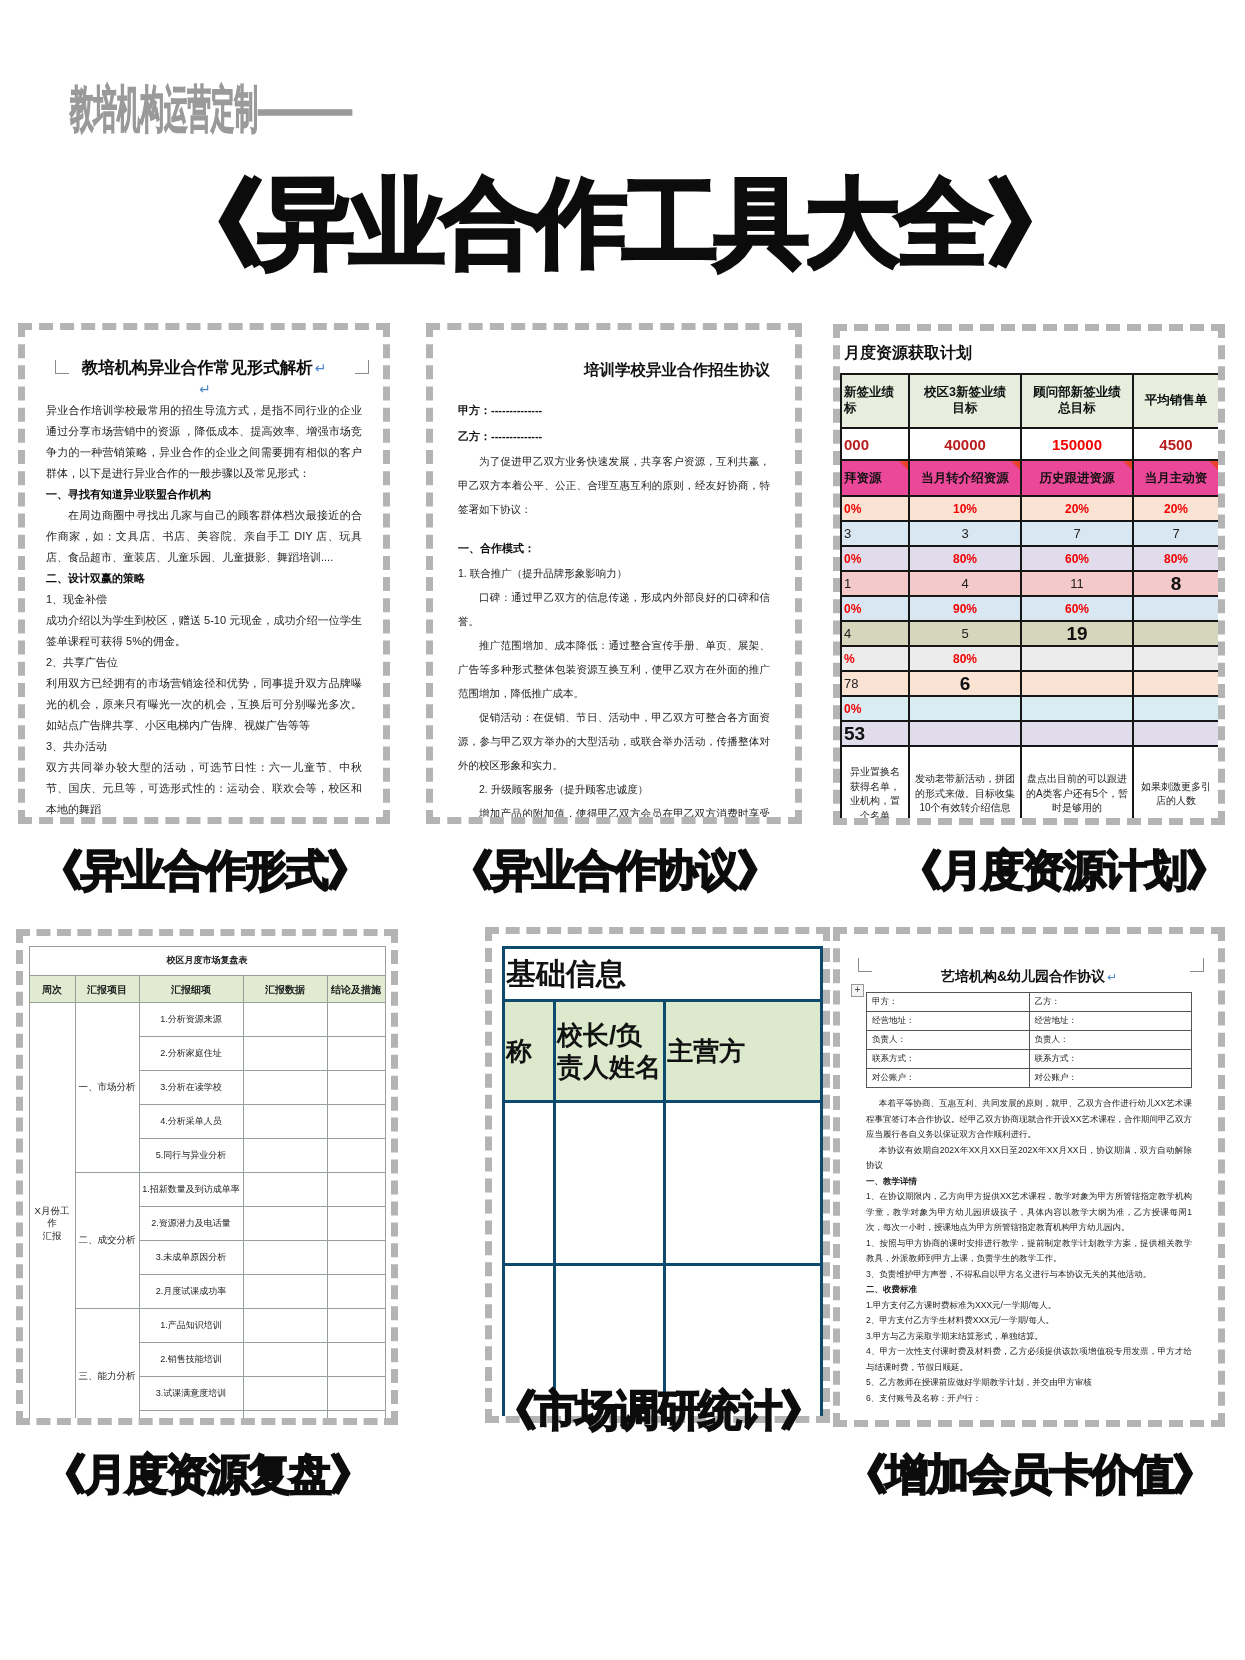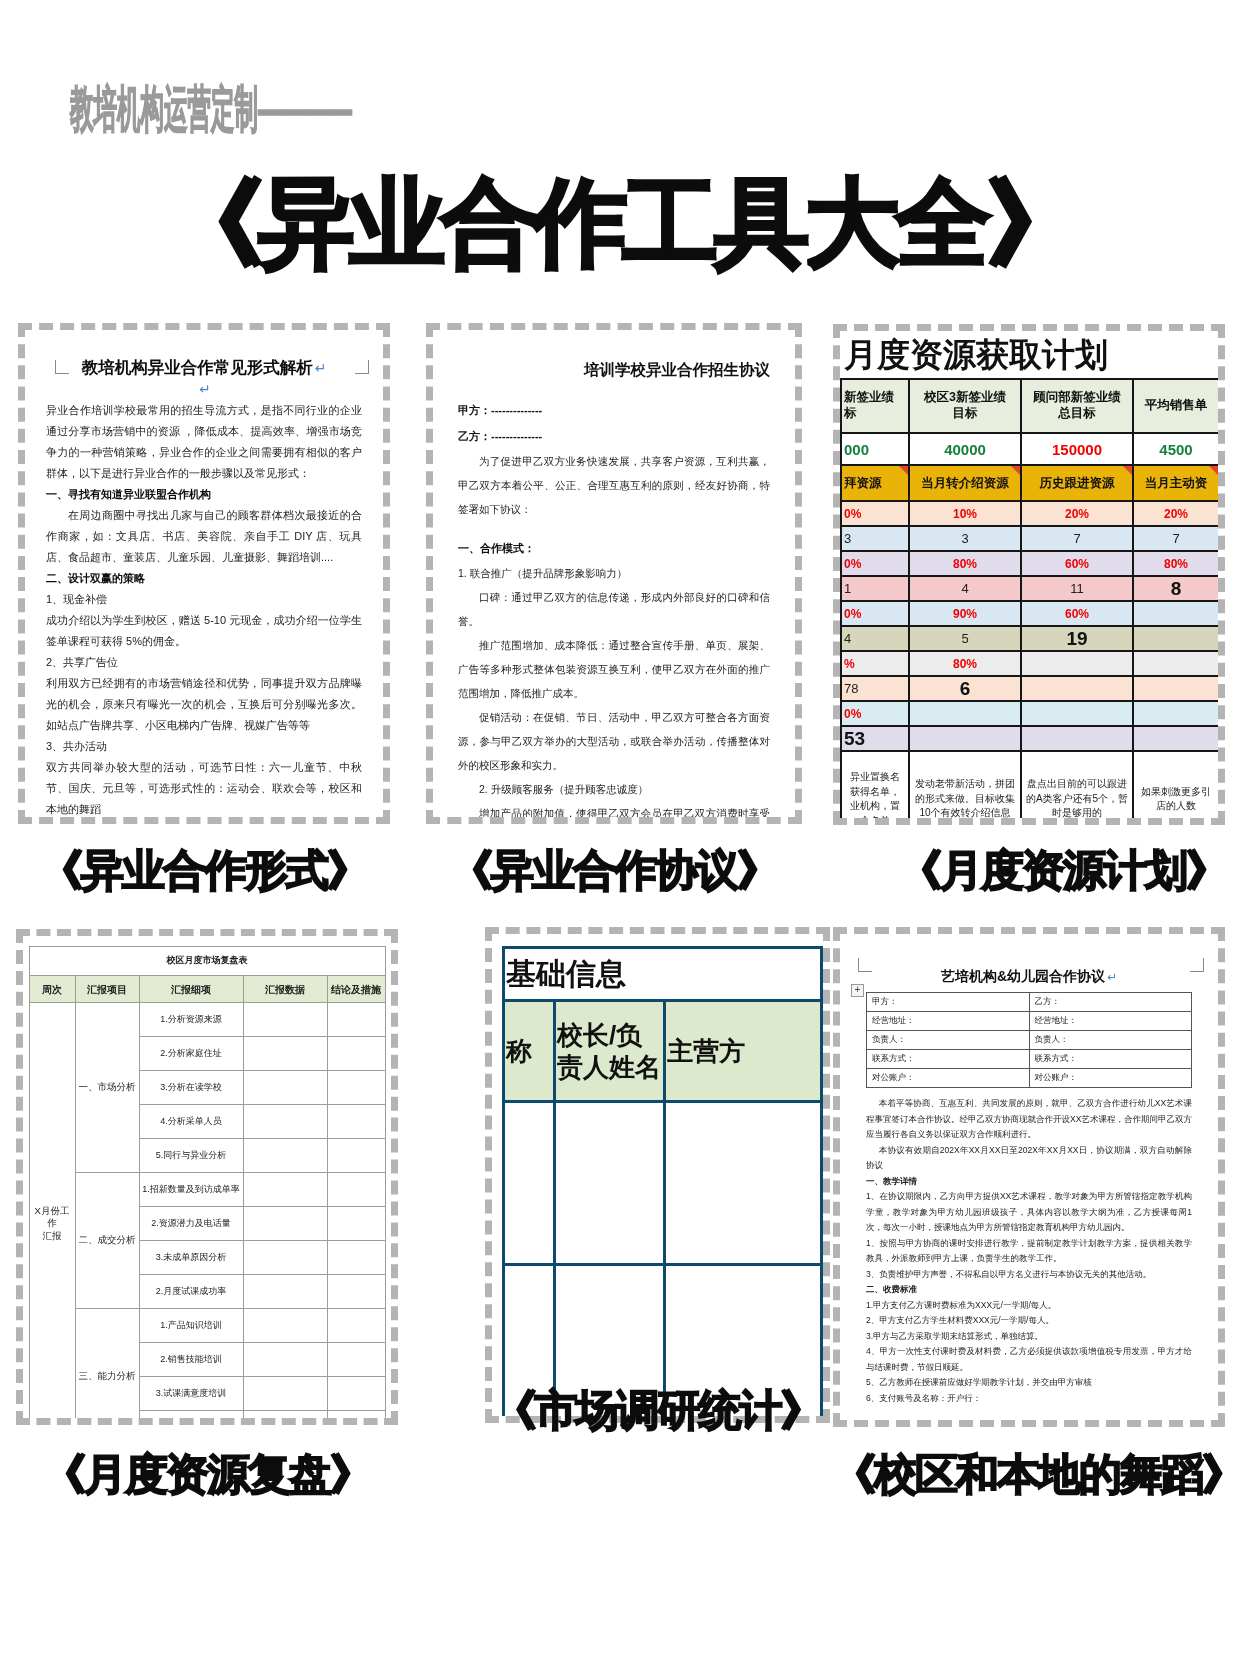--- a/index.html
+++ b/index.html
@@ -47,25 +47,25 @@
   .doc2{padding:30px 25px 0;}
   .d2-title{text-align:right;font-size:15.5px;font-weight:bold;margin:0 0 16px;}
   .d2-ab{font-size:11px;font-weight:bold;line-height:26px;margin:0;}
   .d2-p,.d2-s{font-size:10.5px;line-height:24px;margin:0;color:#1c1c1c;text-align:justify;}
   .d2-h{font-size:11px;font-weight:bold;line-height:26px;margin:14px 0 0;}
 
   
   .t3{border-collapse:collapse;width:378px;table-layout:fixed;}
   .t3 td{border:2px solid #161616;text-align:center;padding:0 1px;overflow:hidden;}
   .t3 td:first-child{text-align:left;padding-left:2px;}
-  .t3-title{font-size:33px;font-weight:900;height:40px;border-left-color:#fff !important;
+  .t3-title{font-size:16px;font-weight:900;height:40px;border-left-color:#fff !important;
             border-top-color:#fff !important;border-right-color:#fff !important;text-align:left;}
   .t3 .h td{background:#e7eedd;font-weight:bold;font-size:12.5px;line-height:1.25;height:52px;}
-  .t3 .vals td{background:#fff;font-size:15px;font-weight:bold;color:#15803d;height:30px;}
-  .t3 .h2 td{background:#eab308;font-weight:bold;font-size:12.5px;height:34px;position:relative;}
+  .t3 .vals td{background:#fff;font-size:15px;font-weight:bold;color:#b91c1c;height:30px;}
+  .t3 .h2 td{background:#ec4899;font-weight:bold;font-size:12.5px;height:34px;position:relative;}
   .tri{position:absolute;top:0;right:0;width:0;height:0;border-top:9px solid #e8432d;border-left:9px solid transparent;}
   .t3 .dr td{height:23px;}
   .pct td{color:#f20000;font-weight:bold;font-size:12px;}
   .num td{color:#222;font-size:13px;}
   .red{color:#f20000 !important;}
   .big{font-size:19px !important;font-weight:900 !important;color:#111 !important;}
   .bg-peach td{background:#fbe3d4;} .bg-blue td{background:#d9e7f3;} .bg-purple td{background:#e0dcec;}
   .bg-pink td{background:#f4c9c9;} .bg-olive td{background:#d6d6bc;} .bg-gray td{background:#ececec;}
   .bg-cyan td{background:#d8ecf2;}
   .t3 .notes td{background:#fff;font-size:10px;line-height:1.45;color:#222;height:86px;
@@ -416,15 +416,15 @@
       <p class="d6-p">5、乙方教师在授课前应做好学期教学计划，并交由甲方审核</p>
       <p class="d6-p">6、支付账号及名称：开户行：</p>
     </div>
   </div>
 
   <div class="cap" id="cap1">《异业合作形式》</div>
   <div class="cap" id="cap2">《异业合作协议》</div>
   <div class="cap" id="cap3">《月度资源计划》</div>
   <div class="cap" id="cap4">《月度资源复盘》</div>
   <div class="cap" id="cap5">《市场调研统计》</div>
-  <div class="cap" id="cap6">《校区和本地的舞蹈》</div>
+  <div class="cap" id="cap6">《增加会员卡价值》</div>
 
 </div>
 
 </body></html>

